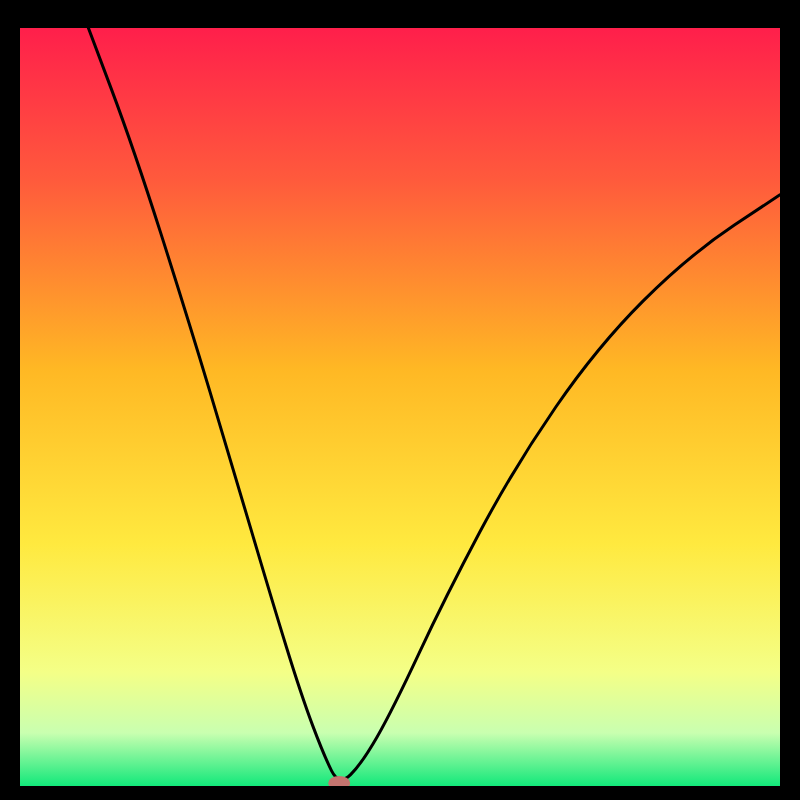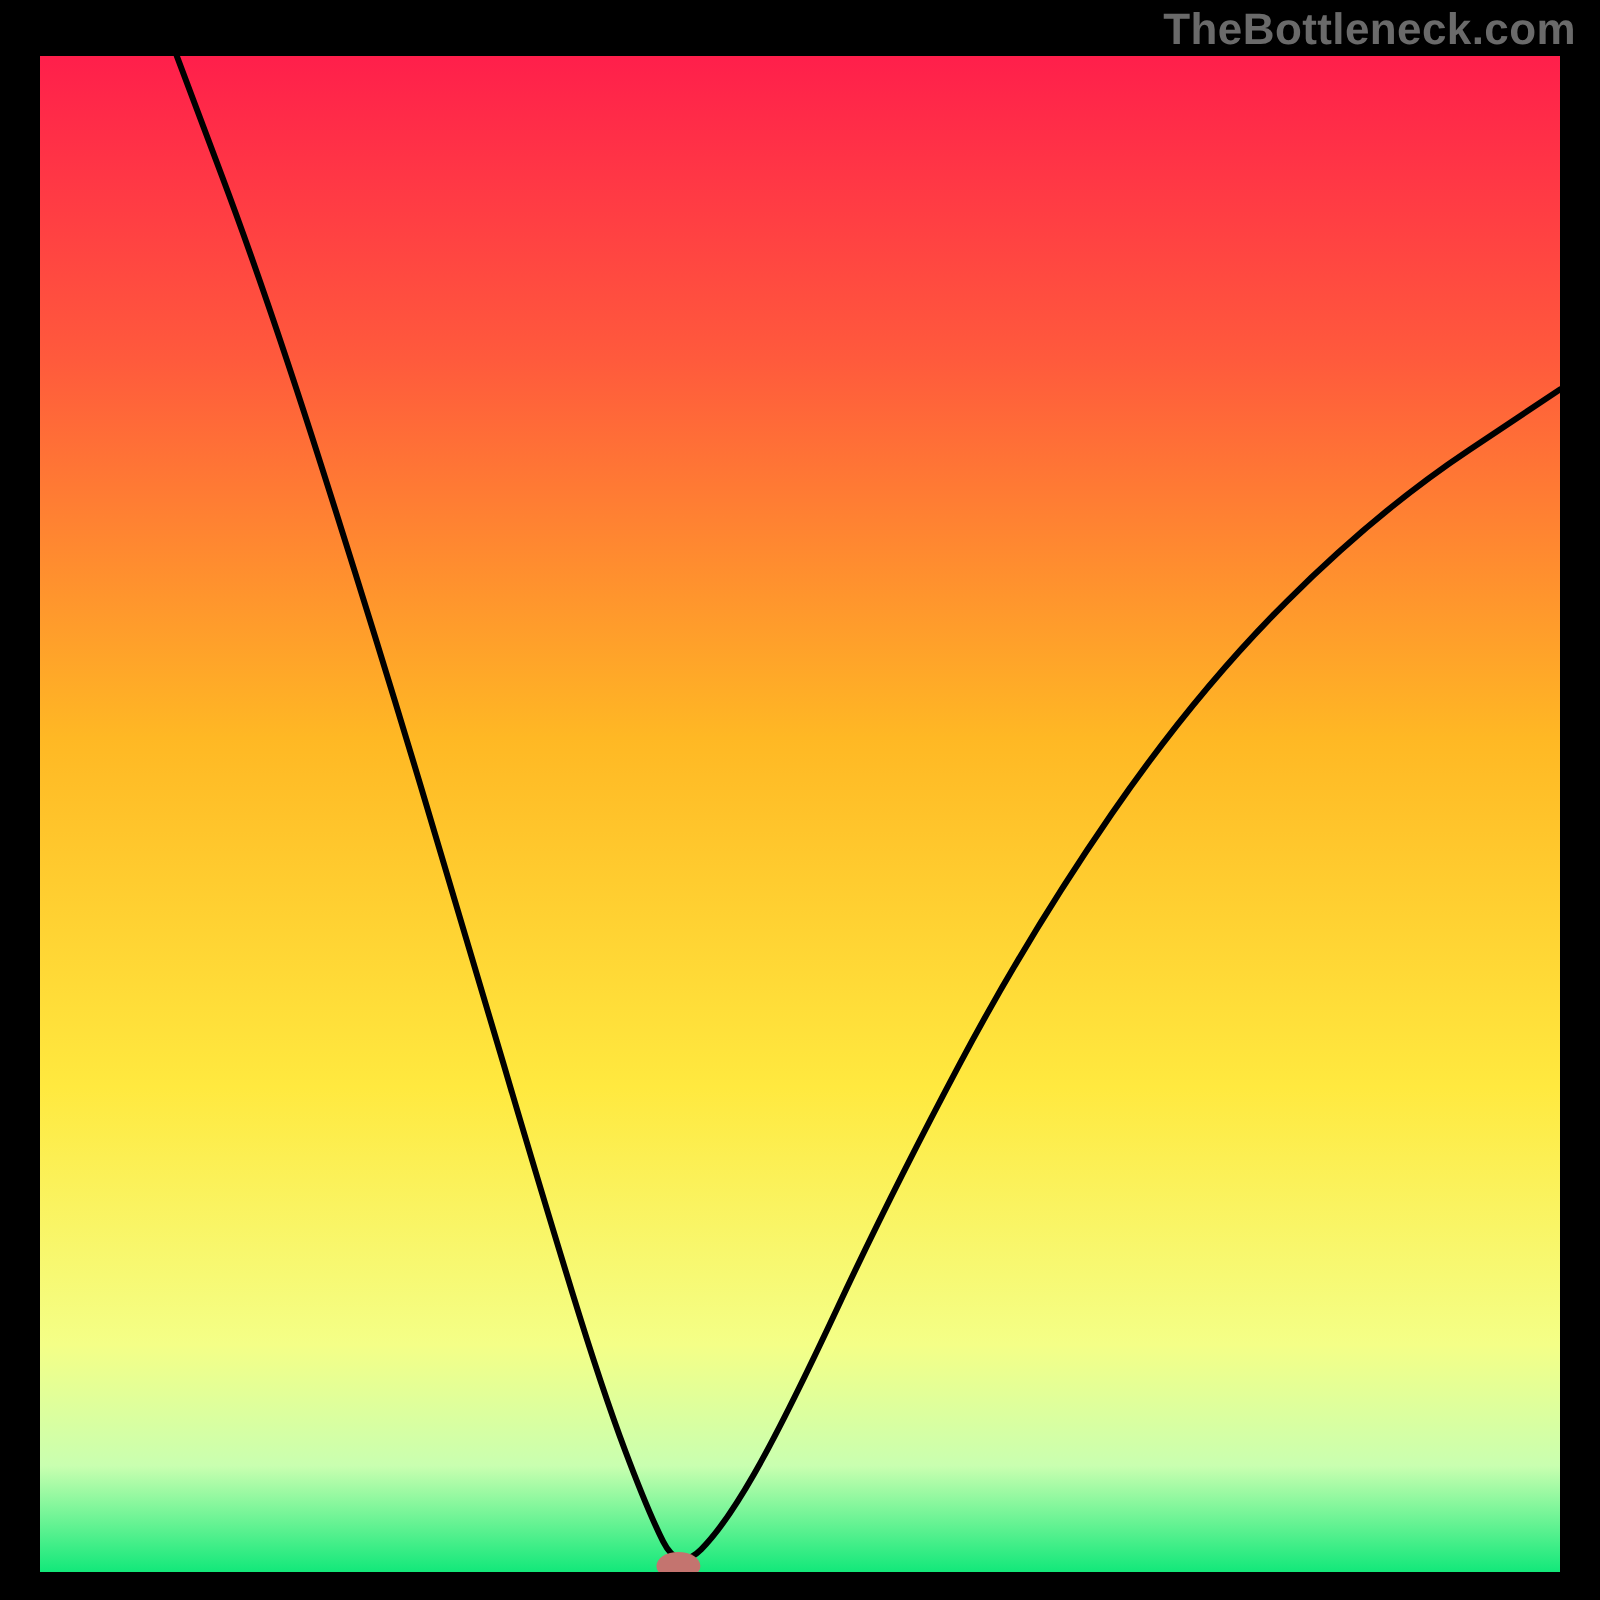--- a/index.html
+++ b/index.html
@@ -33,21 +33,20 @@
     top: 28px;
     width: 760px;
     height: 758px;
     display: block;
   }
 </style>
 </head>
 <body>
 
 <div class="frame">
-  <div class="watermark">TheBottleneck.com</div>
 
   <svg viewBox="0 0 760 758" preserveAspectRatio="none">
     <defs>
       <linearGradient id="bg-grad" x1="0" y1="0" x2="0" y2="1">
 
       <stop offset="0%" stop-color="#ff1f4b"></stop>
           <stop offset="20%" stop-color="#ff5a3c"></stop>
           <stop offset="45%" stop-color="#ffb824"></stop>
           <stop offset="68%" stop-color="#ffe93f"></stop>
           <stop offset="85%" stop-color="#f4ff87"></stop>

